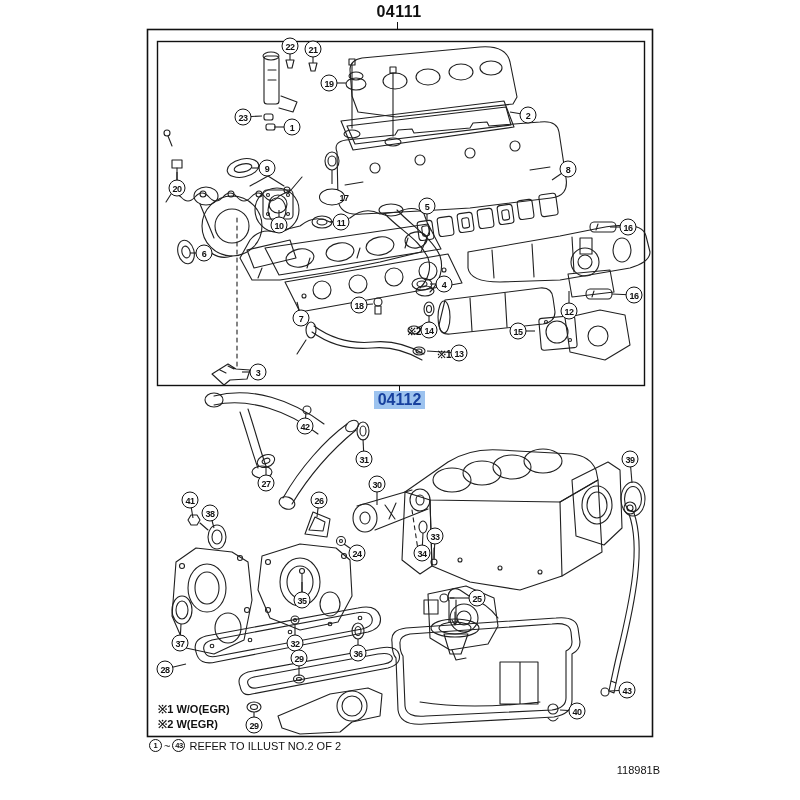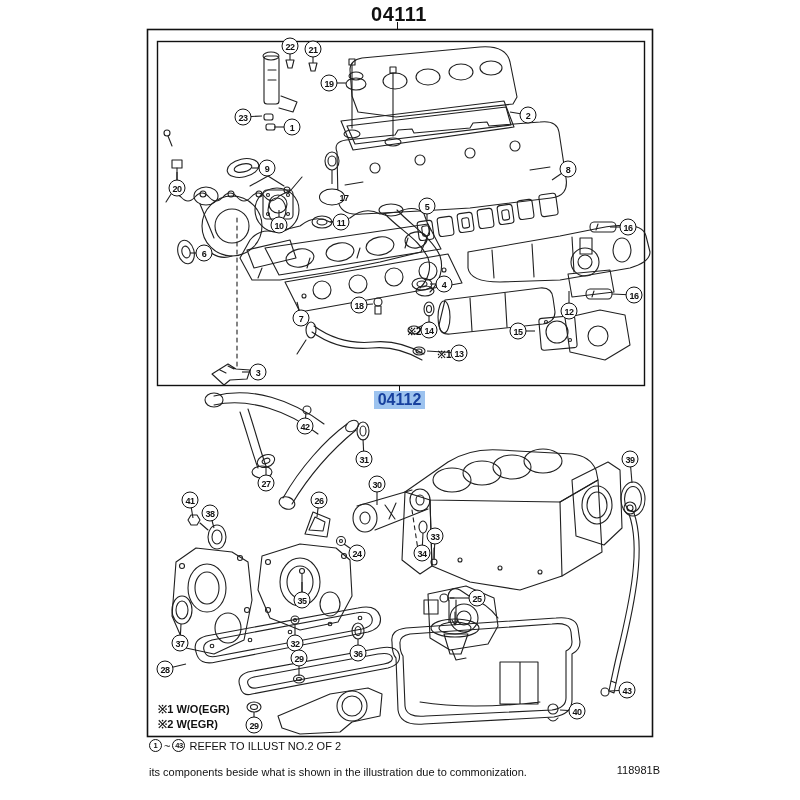--- a/index.html
+++ b/index.html
@@ -1,20 +1,20 @@
 <!DOCTYPE html>
 <html><head>
 <meta charset="utf-8">
 <style>
   html,body{margin:0;padding:0;}
   body{width:800px;height:800px;background:#ffffff;position:relative;overflow:hidden;
        font-family:"Liberation Sans", sans-serif;color:#1a1a1a;}
   .stage{position:absolute;inset:0;}
   .fig-title{position:absolute;left:347px;top:3px;width:104px;text-align:center;
-             font-size:20px;font-weight:bold;letter-spacing:.5px;color:#111;}
+             font-size:16px;font-weight:bold;letter-spacing:.5px;color:#111;}
   .tick{position:absolute;width:1.4px;background:#111;}
   #art,#leader-svg{position:absolute;left:0;top:0;width:800px;height:800px;}
   .ln{fill:none;stroke:#202020;stroke-width:1.1;stroke-linecap:round;stroke-linejoin:round;}
   .dash{stroke-dasharray:4 4;}
   #callout-layer{position:absolute;inset:0;}
   .callout{position:absolute;width:17px;height:17px;border:1.4px solid #111;border-radius:50%;
            background:#fff;display:flex;align-items:center;justify-content:center;
            font-size:9px;font-weight:bold;letter-spacing:-.4px;transform:translate(-50%,-50%);
            box-sizing:border-box;color:#111;z-index:5;}
   .co-prefix{position:absolute;right:15px;top:50%;transform:translateY(-50%);
@@ -500,15 +500,14 @@
 
   <div class="note" style="left:158px;top:701px;">※1 W/O(EGR)</div>
   <div class="note" style="left:158px;top:716px;">※2 W(EGR)</div>
 
   <div class="footer-line refline" style="left:149px;top:739px;">
     <span class="mini-circ">1</span>
       <span>~</span>
       <span class="mini-circ">43</span>
     <span style="margin-left:2px;">REFER TO ILLUST NO.2 OF 2</span>
   </div>
-  <div class="footer-line" style="left:149px;top:766px;">its components beside what is shown in the illustration due to commonization.</div>
   <div class="docid">118981B</div>
 </div>
 
 </body></html>

